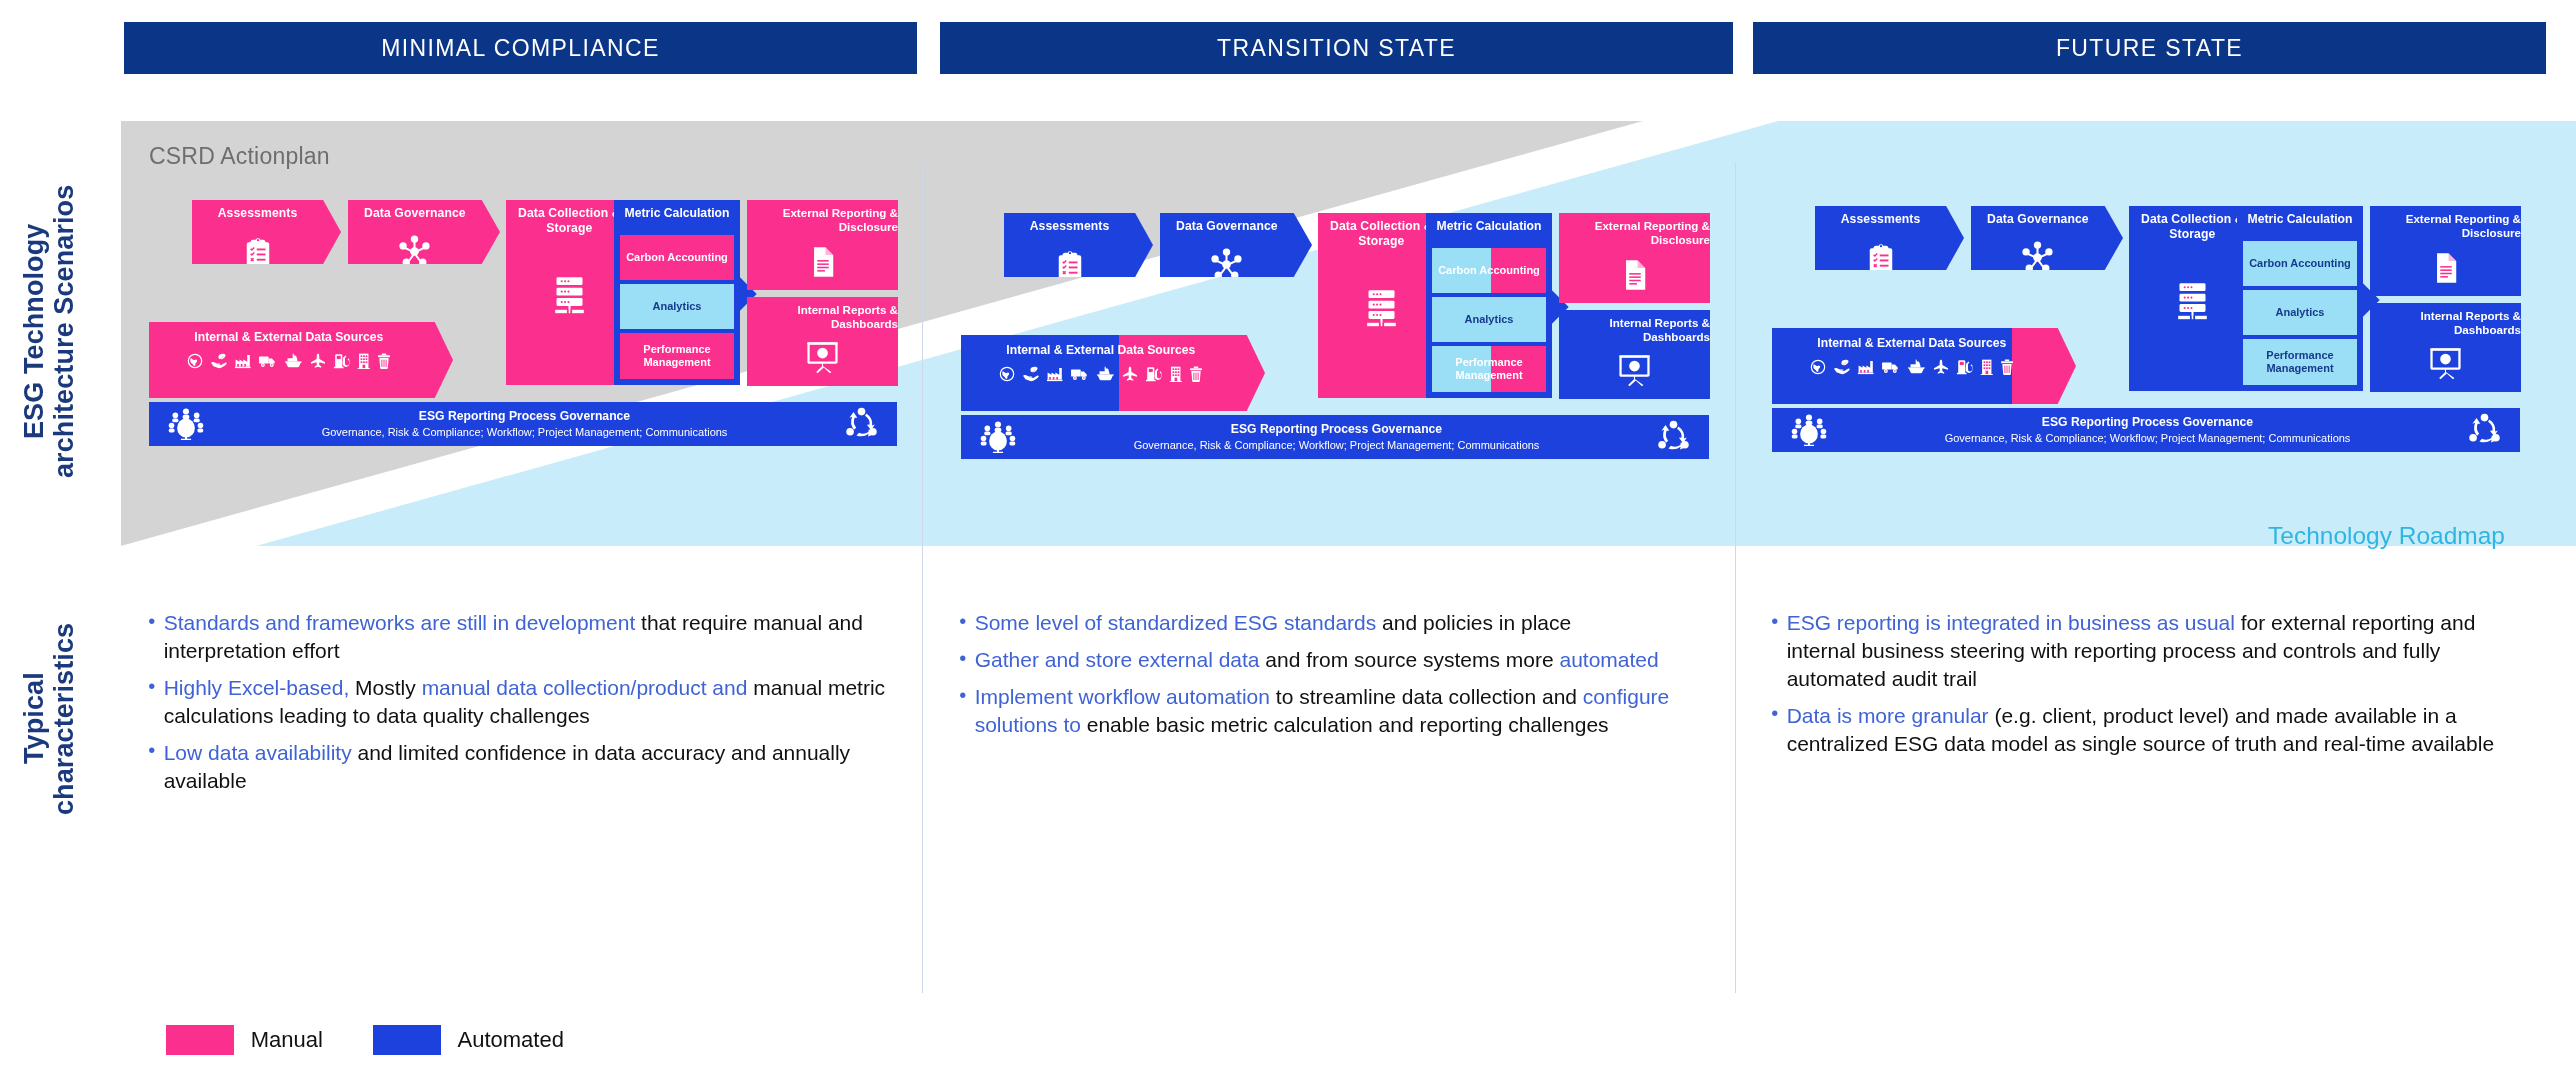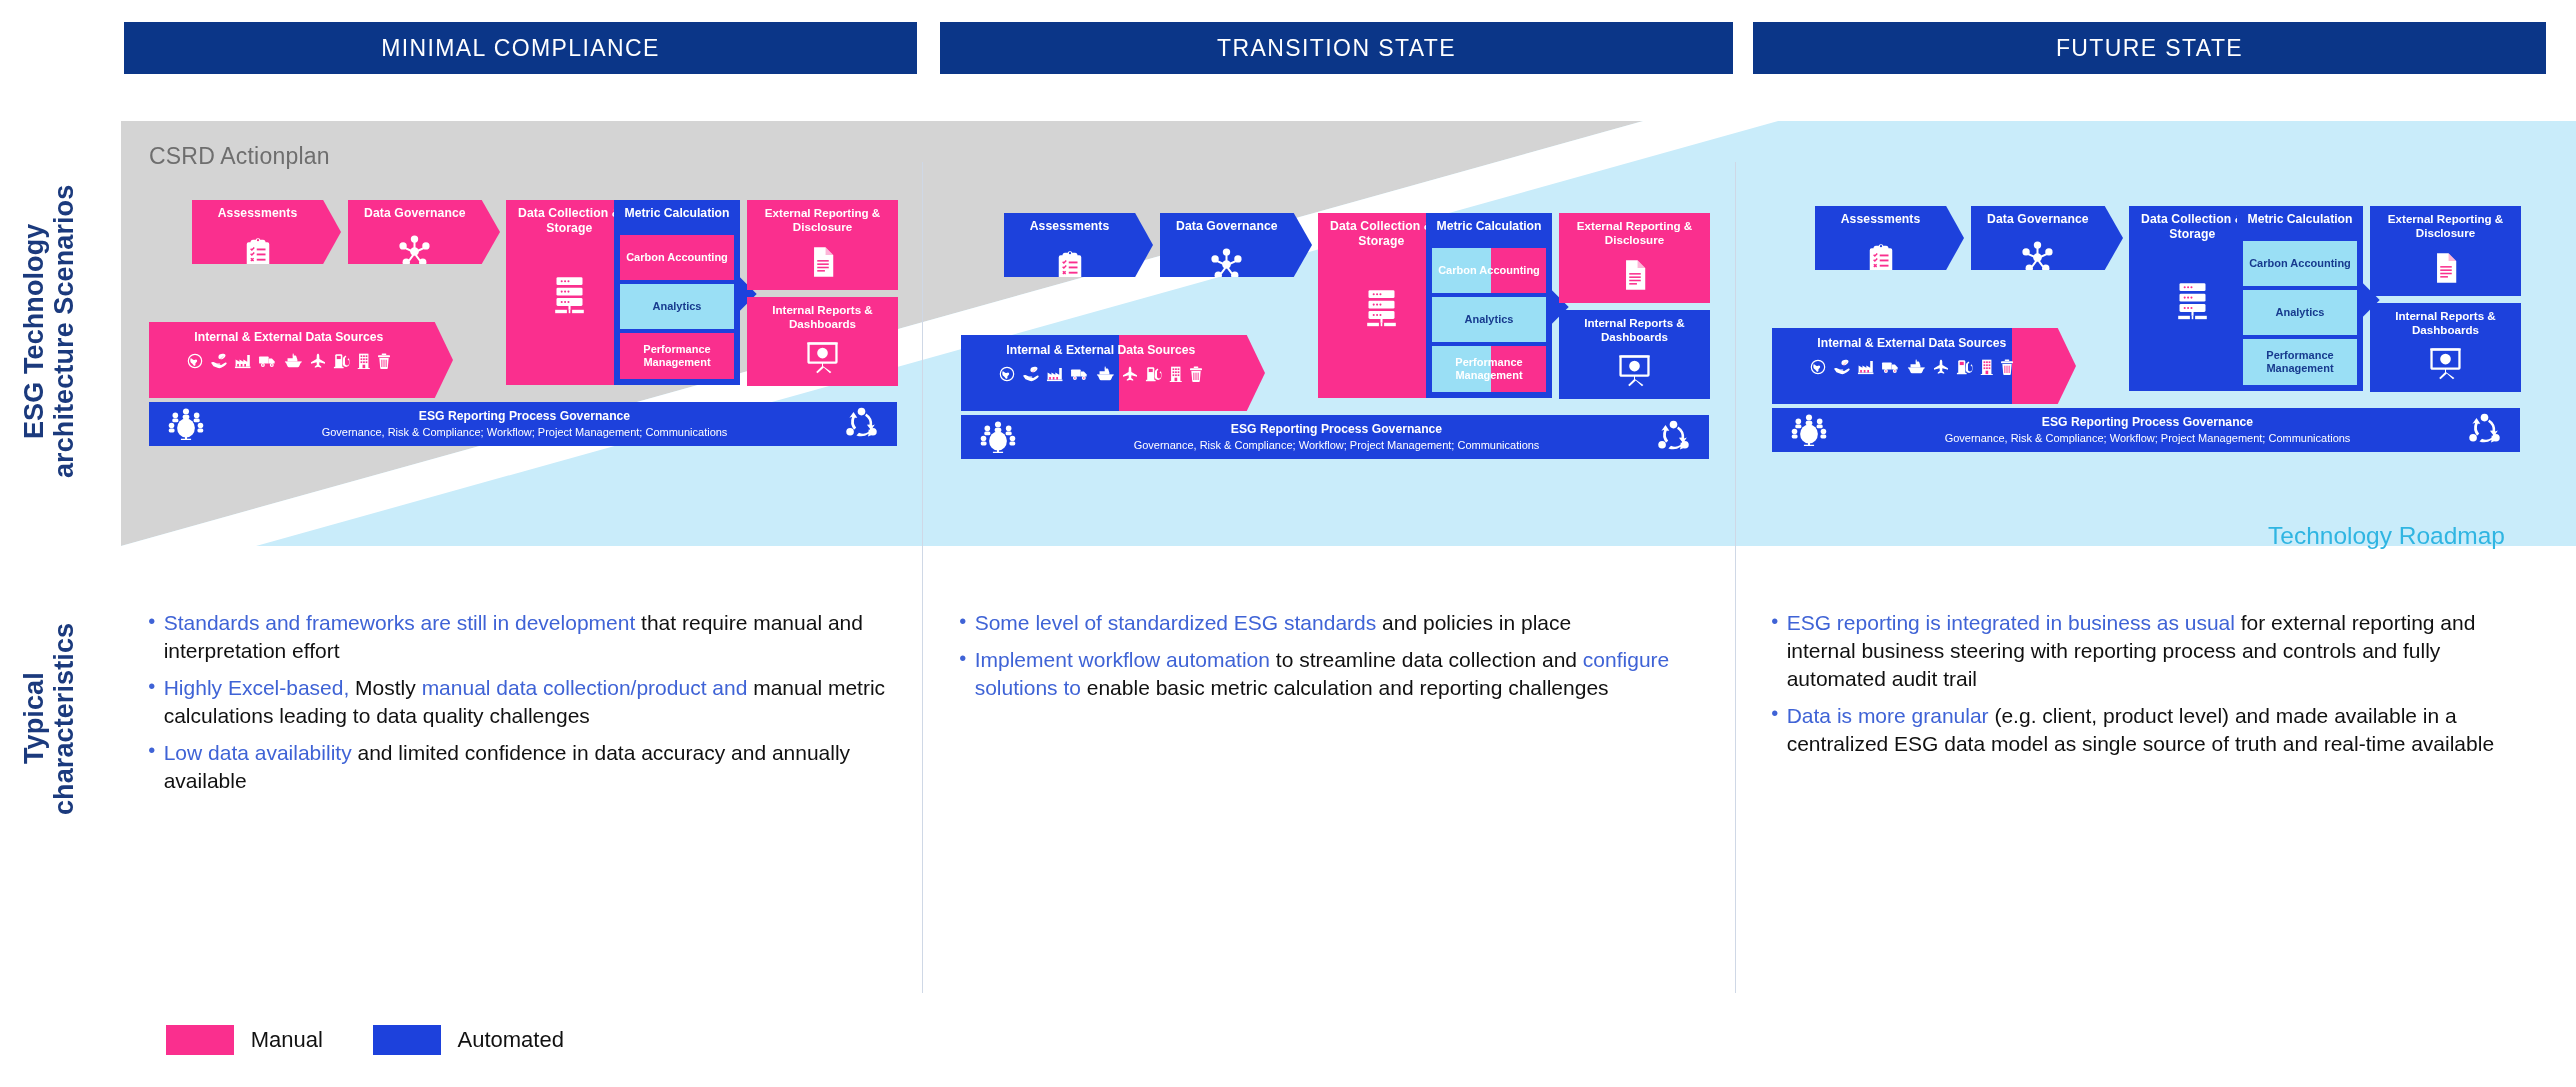--- a/index.html
+++ b/index.html
@@ -52,21 +52,21 @@
   
   .metric{ position:absolute; }
   .metric .mtitle{ position:absolute; left:0; right:0; top:5.8px; text-align:center;
      color:#fff; font-size:12.2px; font-weight:700; z-index:4; }
   .subbox{ position:absolute; left:6.4px; right:6.4px; display:flex;
      align-items:center; justify-content:center; text-align:center;
      font-size:11px; font-weight:700; line-height:1.18; z-index:3; }
 
   
   .rpt{ position:absolute; color:#fff; }
-  .rpt .rtitle{ position:absolute; left:0; right:0; top:5.8px; text-align:center;
+  .rpt .rtitle{ position:absolute; left:0; right:0; top:5.8px; text-align:right;
      font-size:11.6px; font-weight:700; line-height:1.2; }
   .rpt .ricon{ position:absolute; left:0; right:0; bottom:10.3px; text-align:center; }
 
   
   .gov{ position:absolute; background:#1d41dc; display:flex; align-items:center;
         justify-content:space-between; padding:0 19.3px; }
   .gov .gtxt{ flex:1; text-align:center; color:#fff; line-height:1.35; }
   .gov .gt1{ font-size:12.2px; font-weight:700; }
   .gov .gt2{ font-size:11px; font-weight:400; }
 
@@ -690,20 +690,21 @@
   <div class="divider" style="left:1735px;top:162px;height:831px;"></div>
 
   <div id="bulletzone">
       <ul class="bullets" style="left:147px;top:609px;width:760px;">
         <li><span class="hl">Standards and frameworks are still in development</span><span class=""> that require manual and interpretation effort</span></li>
         <li><span class="hl">Highly Excel-based,</span><span class=""> Mostly </span><span class="hl">manual data collection/product and</span><span class=""> manual metric calculations leading to data quality challenges</span></li>
         <li><span class="hl">Low data availability</span><span class=""> and limited confidence in data accuracy and annually available</span></li>
       </ul>
       <ul class="bullets" style="left:958px;top:609px;width:760px;">
         <li><span class="hl">Some level of standardized ESG standards</span><span class=""> and policies in place</span></li>
+        <li><span class="hl">Gather and store external data</span><span class=""> and from source systems more </span><span class="hl">automated</span></li>
         <li><span class="hl">Implement workflow automation</span><span class=""> to streamline data collection and </span><span class="hl">configure solutions to</span><span class=""> enable basic metric calculation and reporting challenges</span></li>
       </ul>
       <ul class="bullets" style="left:1770px;top:609px;width:773px;">
         <li><span class="hl">ESG reporting is integrated in business as usual</span><span class=""> for external reporting and internal business steering with reporting process and controls and fully automated audit trail</span></li>
         <li><span class="hl">Data is more granular</span><span class=""> (e.g. client, product level) and made available in a centralized ESG data model as single source of truth and real-time available</span></li>
       </ul>
     </div>
 
   <div id="legend">
     <div class="item">

